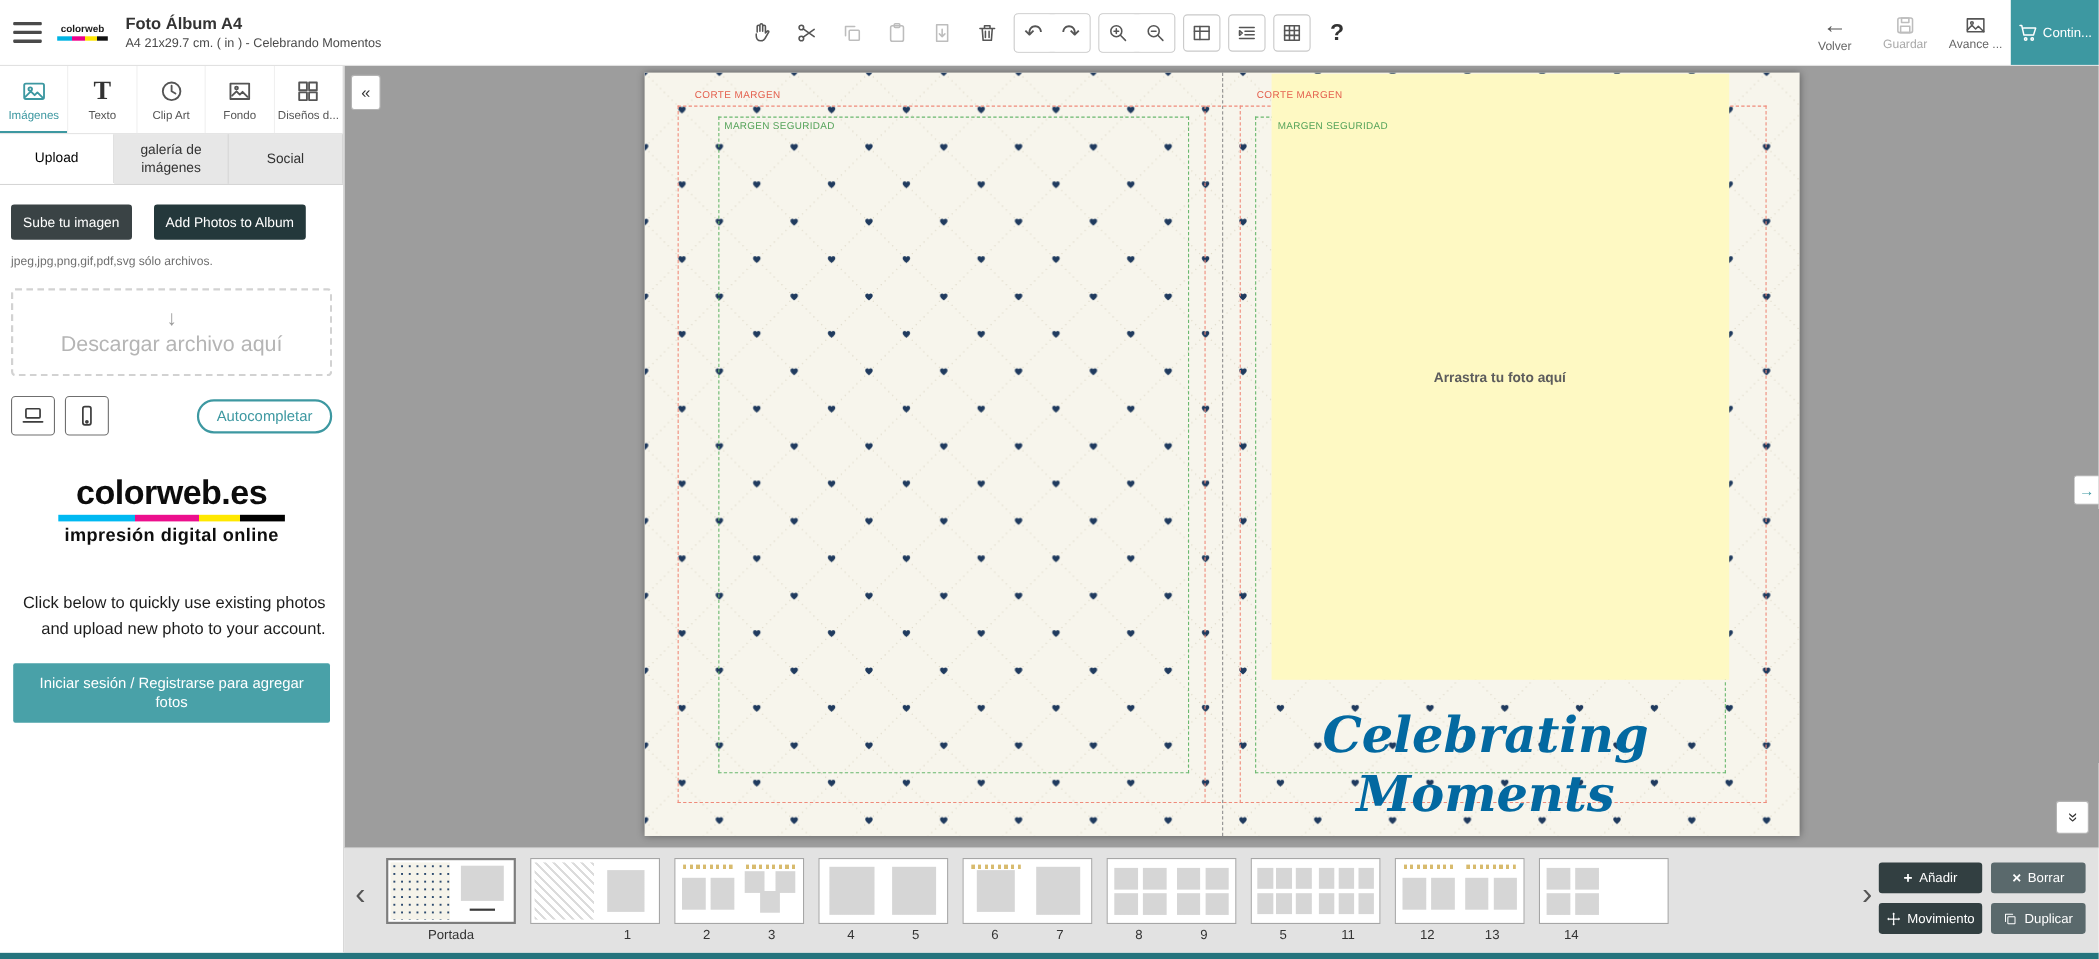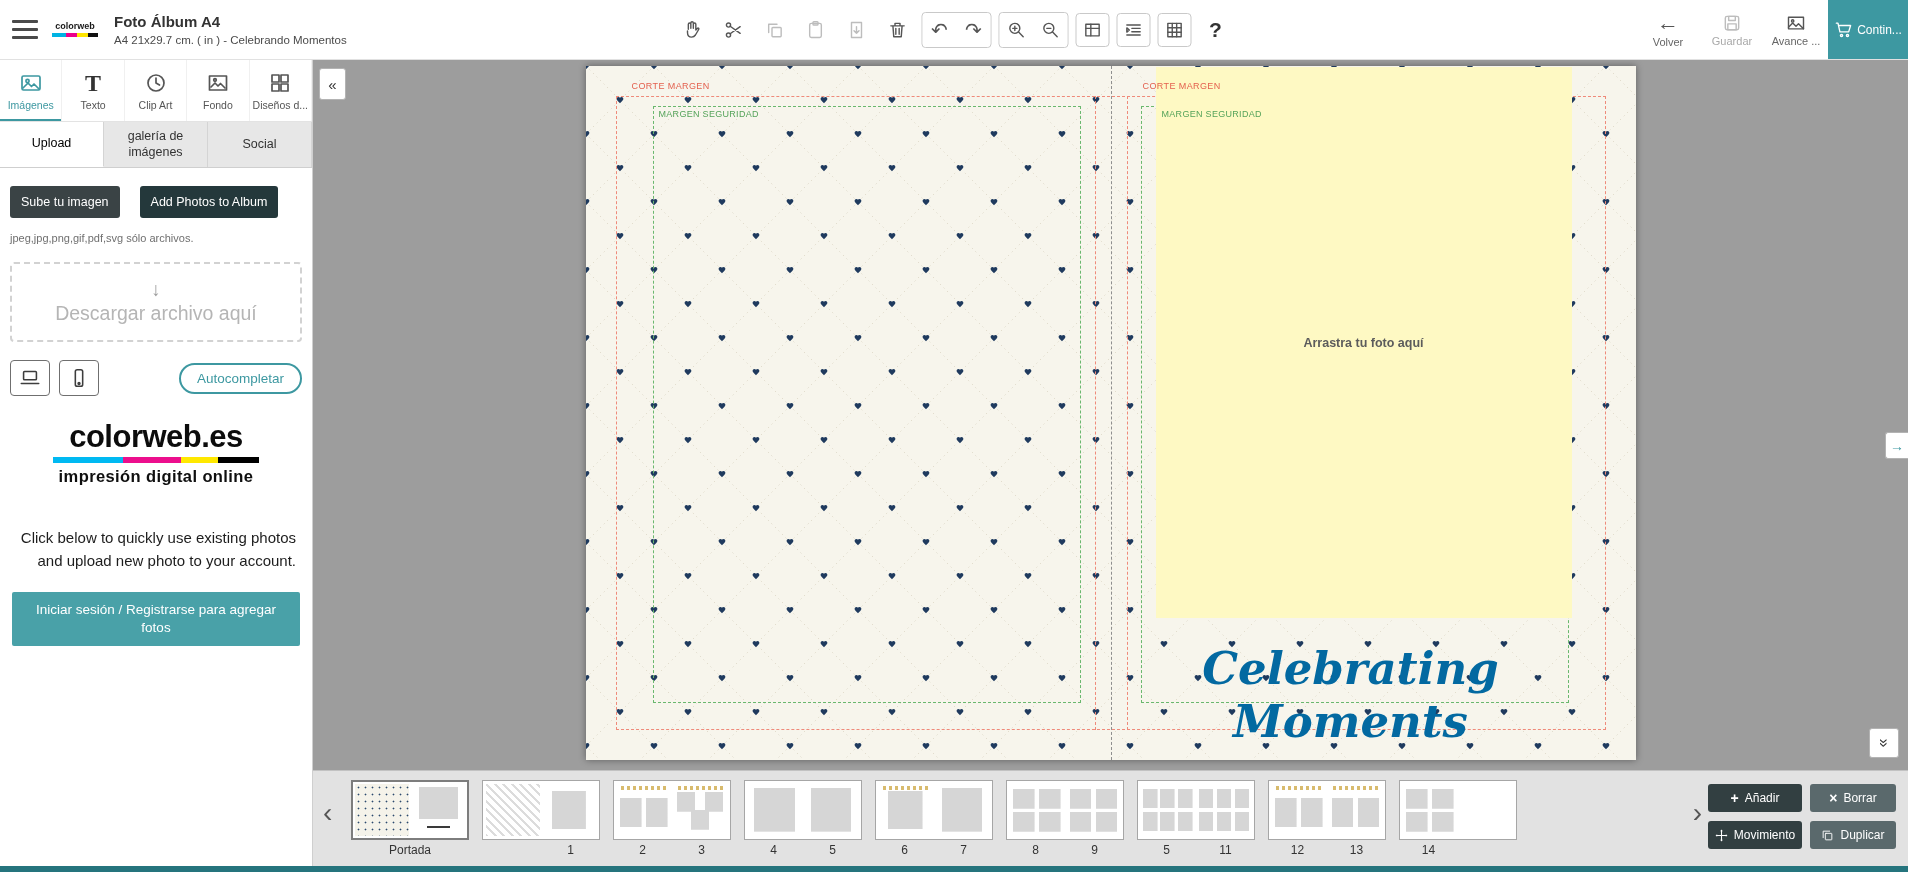--- a/index.html
+++ b/index.html
@@ -65,21 +65,21 @@
     display:flex;flex-direction:column;align-items:center;justify-content:center;color:#b5b5b5;cursor:pointer}
   .dz-arrow{font-size:19px;color:#9d9d9d;line-height:1}
   .dz-text{font-size:19.5px;margin-top:3px}
 
   .device-row{margin:18px 10px 0;display:flex;align-items:center}
   .devbtn{width:40px;height:36px;border:1px solid #6f6f6f;border-radius:4px;background:#fff;
     display:flex;align-items:center;justify-content:center;margin-right:9px;cursor:pointer}
   .auto-btn{margin-left:auto;border:2px solid #3d98a1;color:#3d98a1;border-radius:16px;
     padding:6px 16px;font-size:13.5px;background:#fff;cursor:pointer}
 
-  .logo-block{text-align:center;margin-top:25px}
+  .logo-block{text-align:center;margin-top:36px}
   .brand-big{font-size:31px;font-weight:bold;color:#0c0c0c;letter-spacing:-.5px;line-height:1.05}
   .cmyk{width:206px;height:6px;margin:3px auto 4px;
     background:linear-gradient(90deg,#00b9f2 0 34%,#ec0f8d 34% 62%,#ffe800 62% 80%,#000 80% 100%)}
   .tagline{font-size:16.5px;font-weight:bold;color:#0f0f0f;letter-spacing:.4px}
 
   .info-text{margin:40px 16px 0;font-size:15px;color:#1d1d1d;text-align:right;line-height:1.55}
   .signin-btn{display:block;margin:20px 12px 0;width:calc(100% - 24px);background:#49a1a8;color:#fff;
     border:none;padding:9px 10px;font-size:13.5px;line-height:1.35;border-radius:2px;text-align:center;cursor:pointer}
 
   

